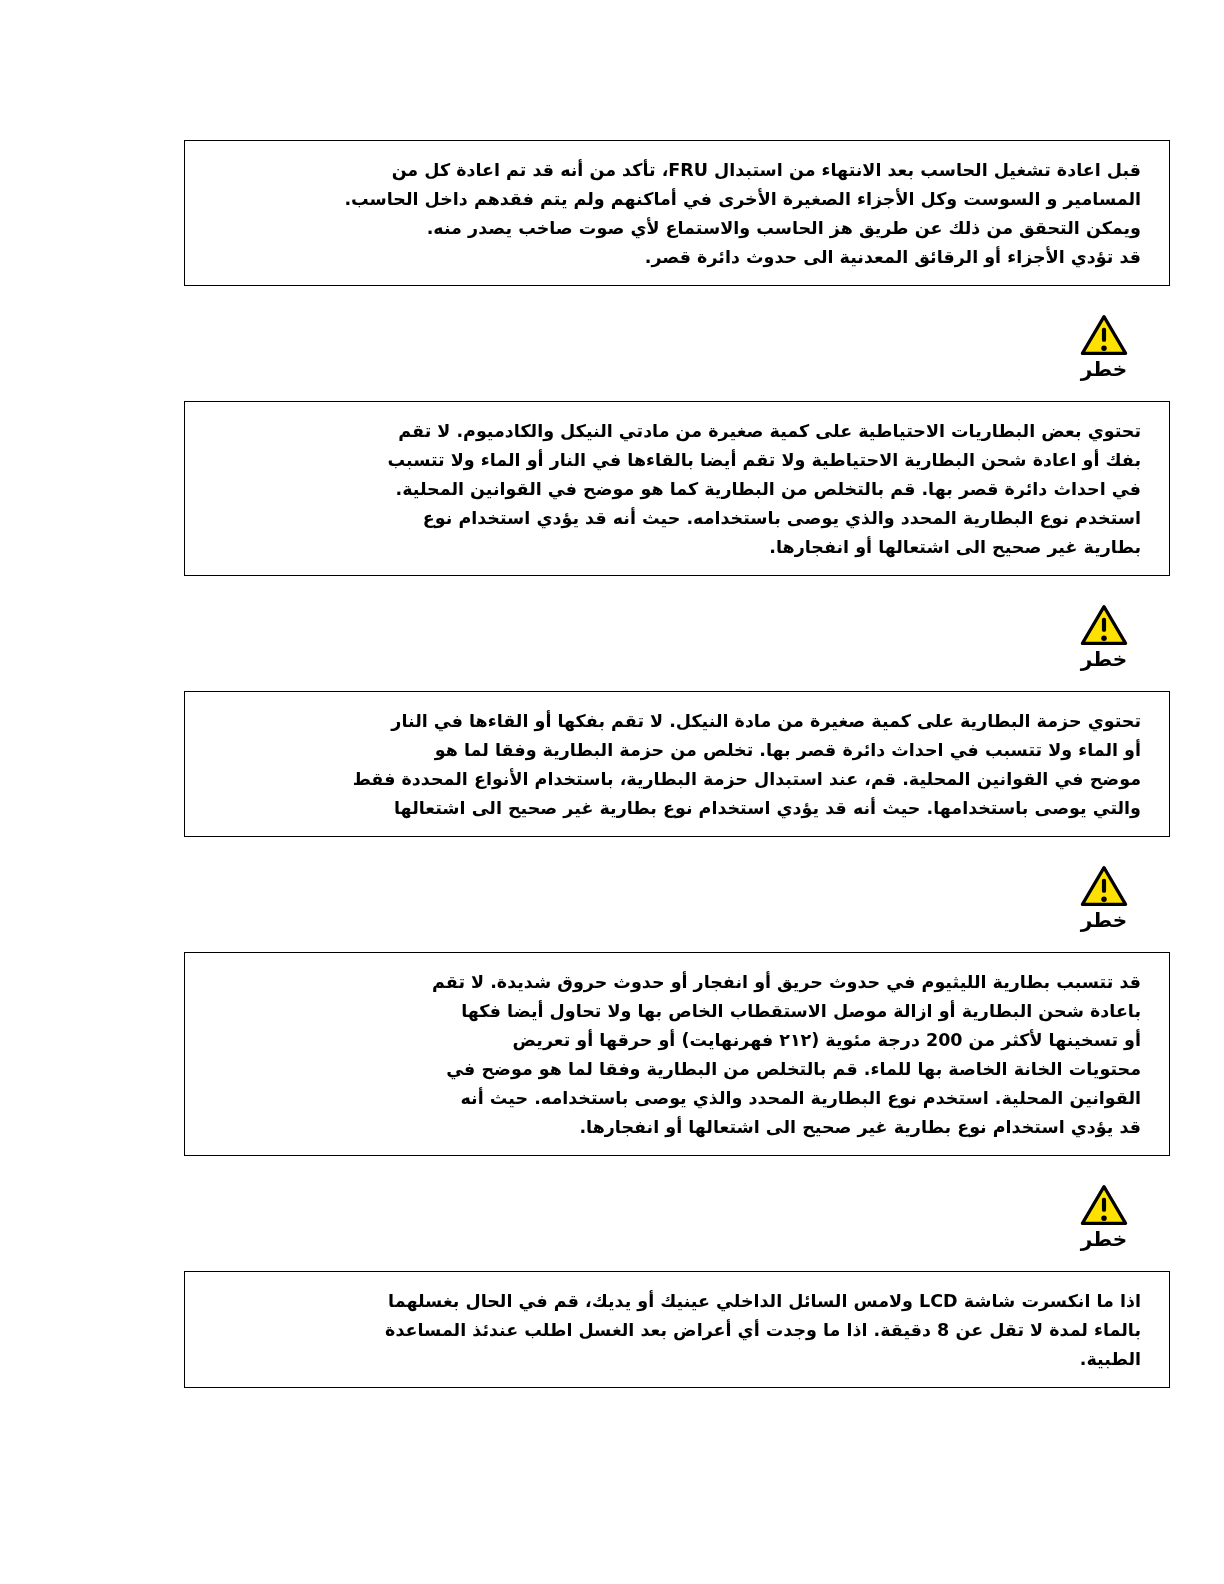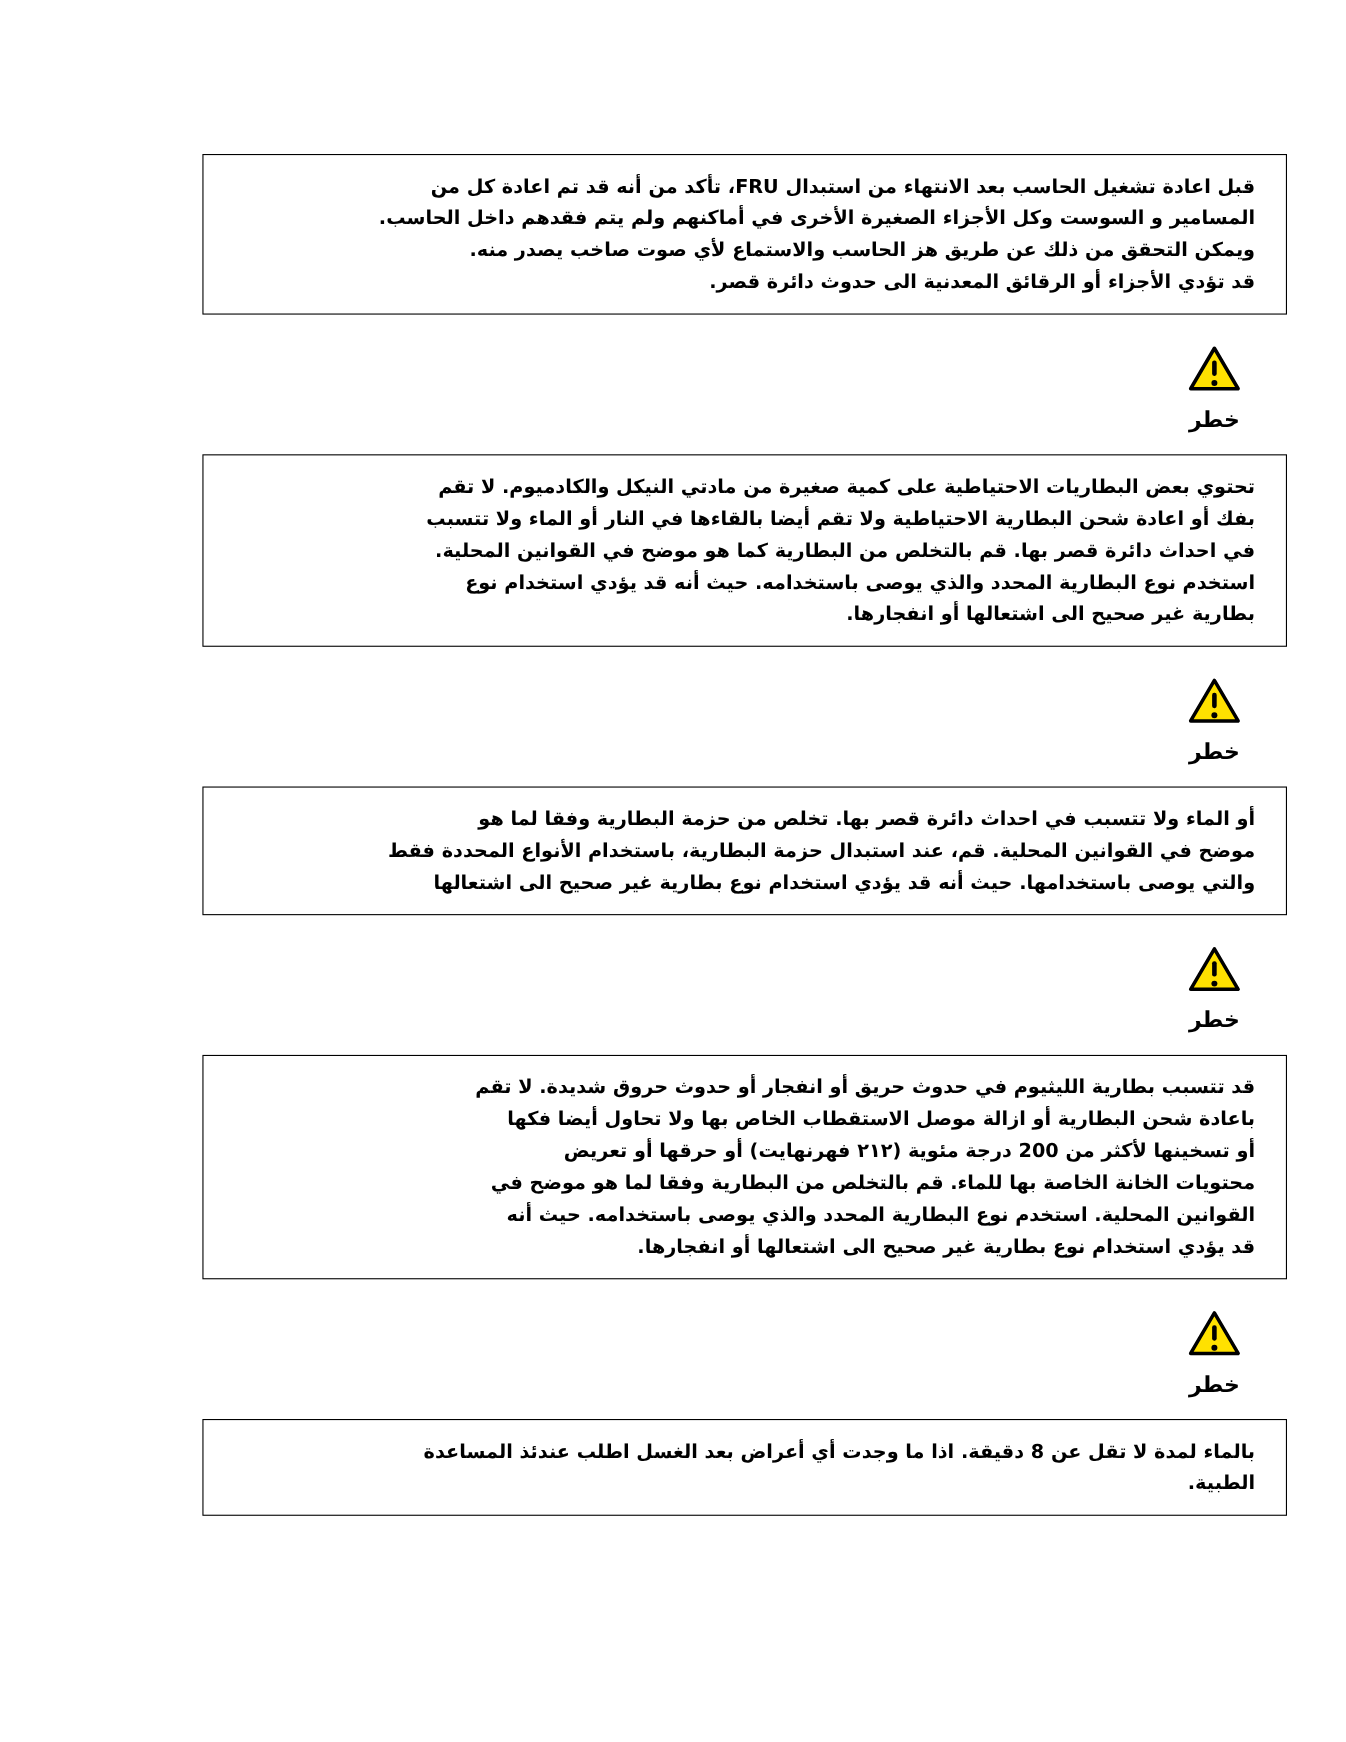--- a/index.html
+++ b/index.html
@@ -36,21 +36,20 @@
     color: #000000;
     unicode-bidi: plaintext;
   }
 
   .danger-marker {
     width: 72px;
     margin: 28px 30px 20px auto;   
     display: flex;
     flex-direction: column;
     align-items: center;
-    gap: 12px;
   }
 
   .danger-marker svg {
     display: block;
   }
 
   .danger-label {
     margin-top: 1px;
     font-size: 20px;
     font-weight: bold;
@@ -91,20 +90,21 @@
     <div class="danger-marker">
       <svg viewBox="0 0 60 52" width="48" height="42" aria-hidden="true">
         <path d="M30 3 L57 49 L3 49 Z" fill="#ffe100" stroke="#000000" stroke-width="4" stroke-linejoin="round"></path>
         <rect x="27.4" y="17" width="5.2" height="17.5" rx="2.4" fill="#000000"></rect>
         <circle cx="30" cy="42.5" r="3.4" fill="#000000"></circle>
       </svg>
       <div class="danger-label">خطر</div>
     </div>
 
     <div class="notice-box">
+      <div class="line">تحتوي حزمة البطارية على كمية صغيرة من مادة النيكل.  لا تقم بفكها أو القاءها في النار</div>
       <div class="line">أو الماء ولا تتسبب في احداث دائرة قصر بها.  تخلص من حزمة البطارية وفقا لما هو</div>
       <div class="line">موضح في القوانين المحلية. قم، عند استبدال حزمة البطارية، باستخدام الأنواع المحددة فقط</div>
       <div class="line">والتي يوصى باستخدامها.  حيث أنه قد يؤدي استخدام نوع بطارية غير صحيح الى اشتعالها</div>
     </div>
 
     <div class="danger-marker">
       <svg viewBox="0 0 60 52" width="48" height="42" aria-hidden="true">
         <path d="M30 3 L57 49 L3 49 Z" fill="#ffe100" stroke="#000000" stroke-width="4" stroke-linejoin="round"></path>
         <rect x="27.4" y="17" width="5.2" height="17.5" rx="2.4" fill="#000000"></rect>
         <circle cx="30" cy="42.5" r="3.4" fill="#000000"></circle>
@@ -124,18 +124,19 @@
     <div class="danger-marker">
       <svg viewBox="0 0 60 52" width="48" height="42" aria-hidden="true">
         <path d="M30 3 L57 49 L3 49 Z" fill="#ffe100" stroke="#000000" stroke-width="4" stroke-linejoin="round"></path>
         <rect x="27.4" y="17" width="5.2" height="17.5" rx="2.4" fill="#000000"></rect>
         <circle cx="30" cy="42.5" r="3.4" fill="#000000"></circle>
       </svg>
       <div class="danger-label">خطر</div>
     </div>
 
     <div class="notice-box">
+      <div class="line">اذا ما انكسرت شاشة LCD ولامس السائل الداخلي عينيك أو يديك، قم في الحال بغسلهما</div>
       <div class="line">بالماء لمدة لا تقل عن 8 دقيقة.  اذا ما وجدت أي أعراض بعد الغسل اطلب عندئذ المساعدة</div>
       <div class="line">الطبية.</div>
     </div>
 
   </div>
 </div>
 
 </body></html>

